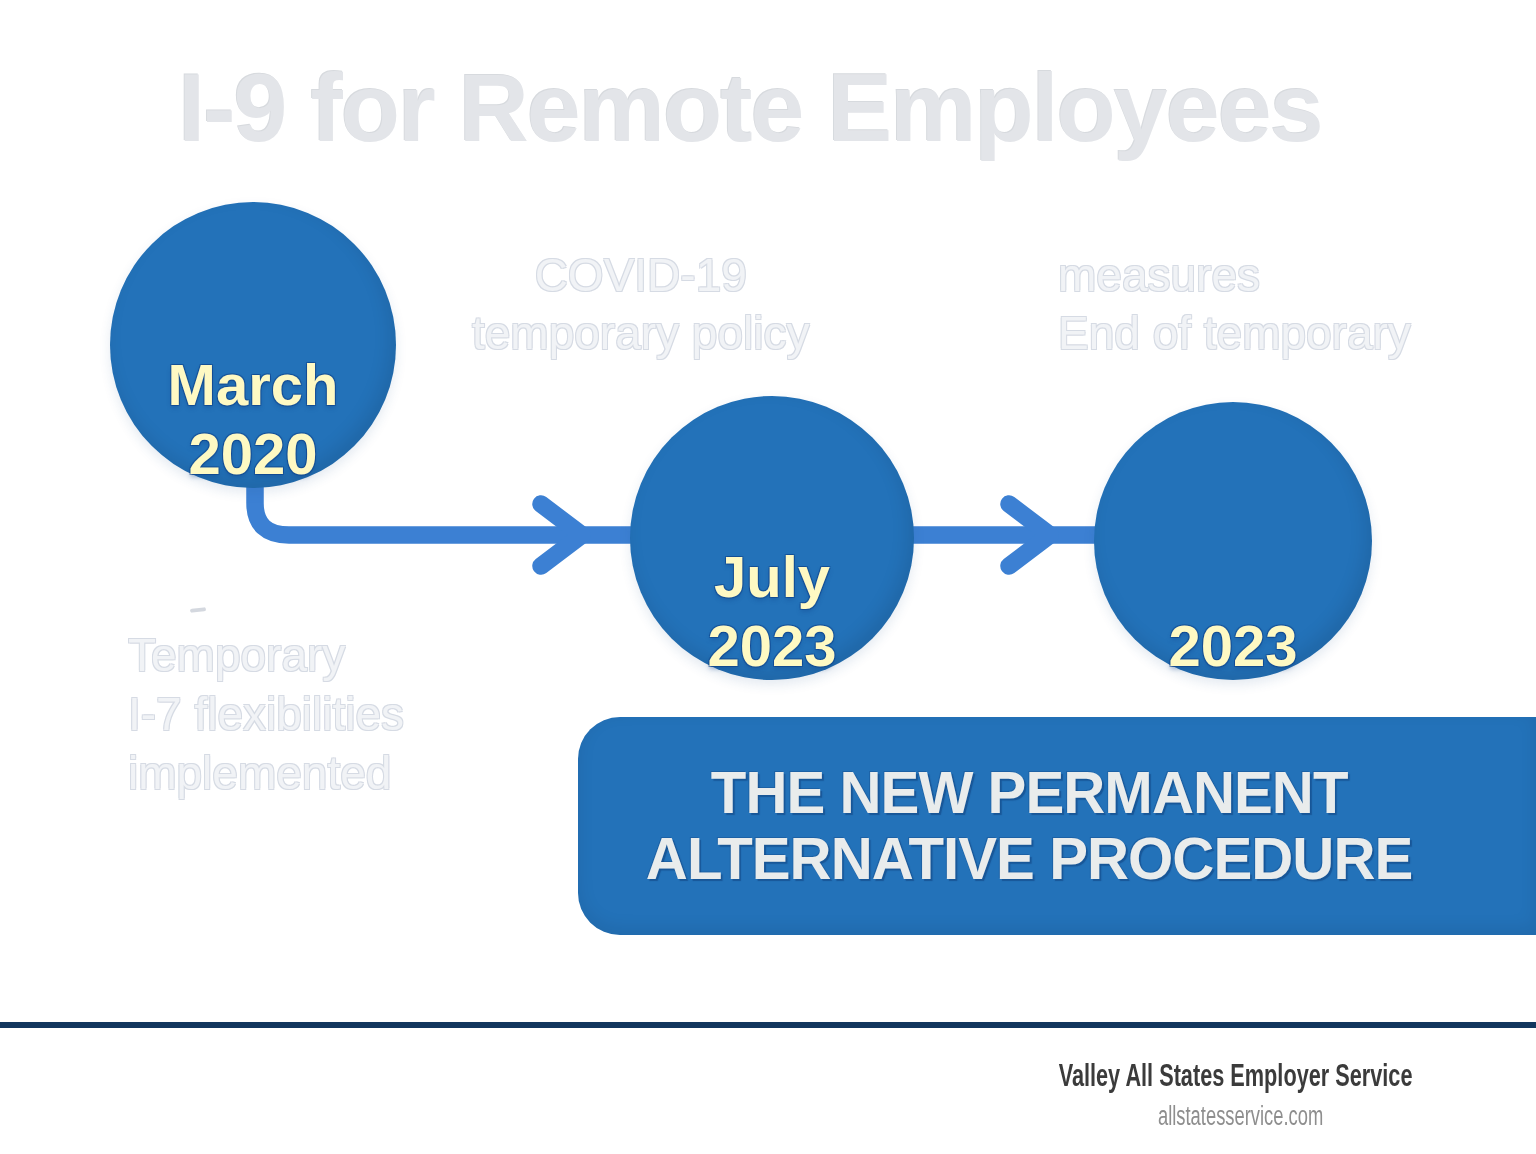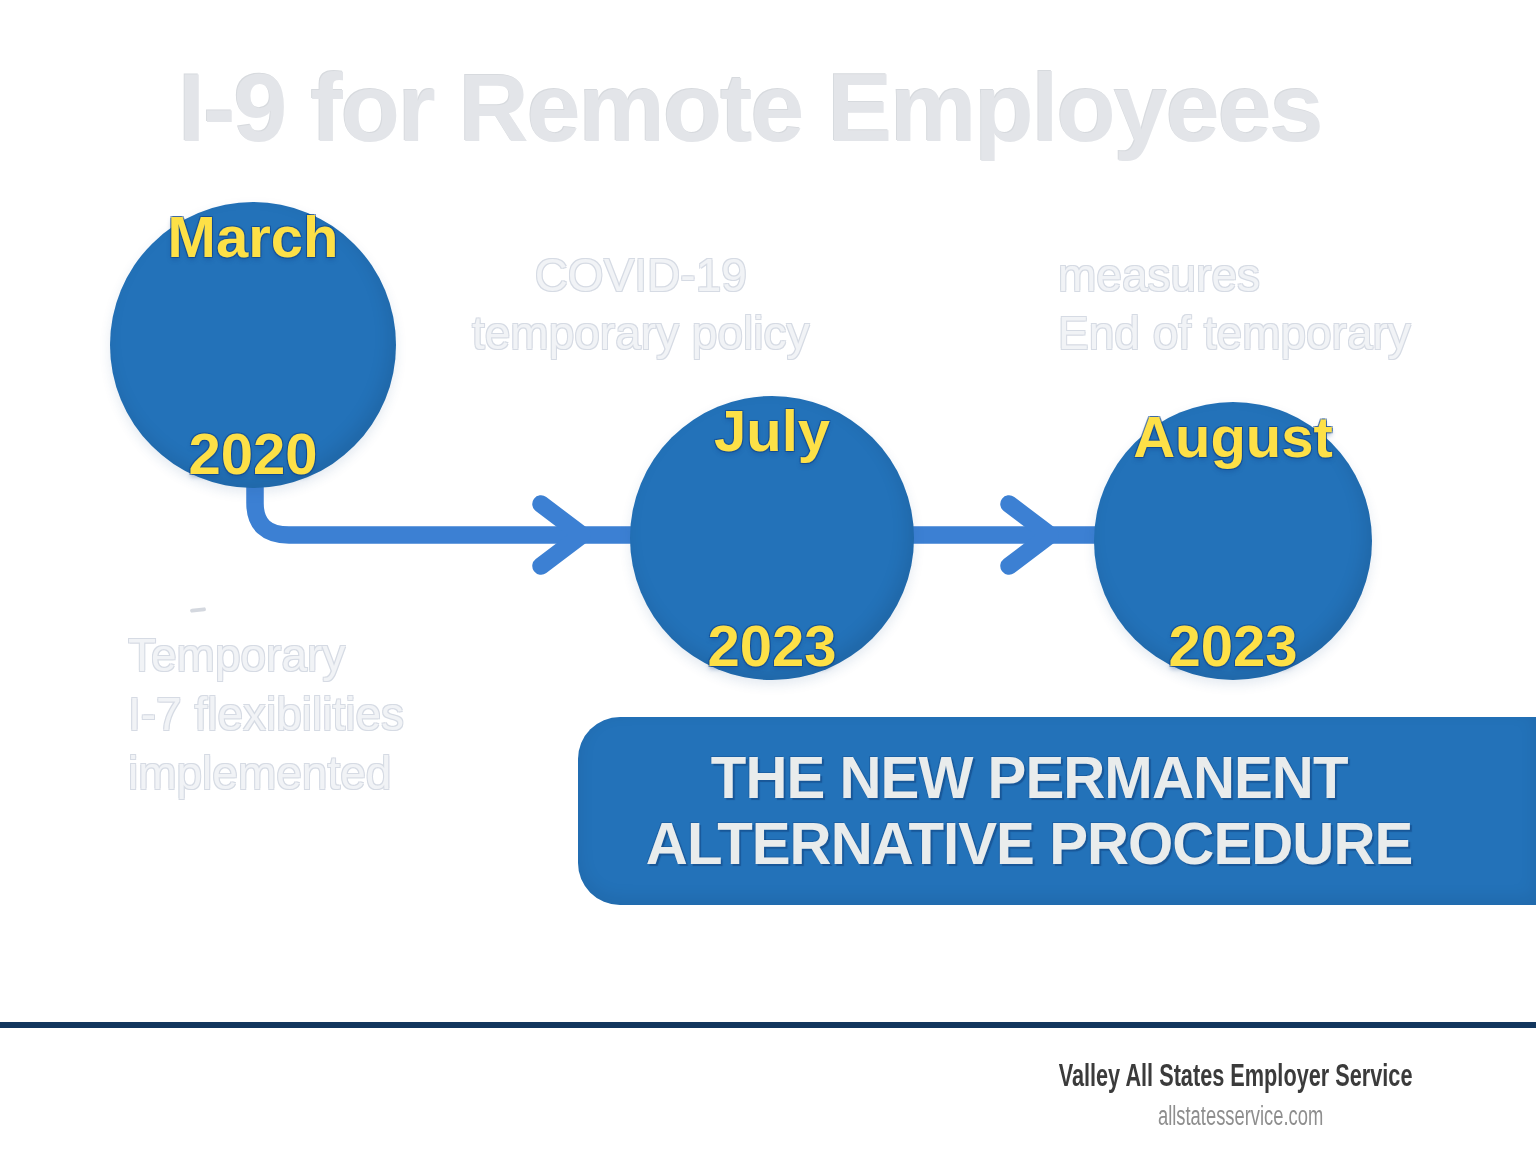--- a/index.html
+++ b/index.html
@@ -42,23 +42,23 @@
     stroke-linecap:round;
     stroke-linejoin:round;
   }
 
   
   .node-circle{
     position:absolute;z-index:2;
     border-radius:50%;
     background:var(--primary-blue);
     box-shadow:inset -5px -8px 18px rgba(0,0,0,0.10), 0 5px 12px rgba(30,80,140,0.12);
-    display:flex;flex-direction:column;align-items:center;justify-content:space-between;
+    display:flex;flex-direction:column;align-items:center;justify-content:flex-end;
     text-align:center;
-    color:#fde047;
+    color:#fef9c3;
     font-weight:700;font-size:58px;line-height:69px;
     text-shadow:-1px -1px 0 rgba(16,70,140,0.55), 1px -1px 0 rgba(16,70,140,0.55),
                 -1px  1px 0 rgba(16,70,140,0.55), 1px  1px 0 rgba(16,70,140,0.55),
                  0 3px 4px rgba(16,70,140,0.35);
   }
   .node-march {left:110px;top:202px;width:286px;height:286px;}
   .node-july  {left:630px;top:396px;width:284px;height:284px;}
   .node-august{left:1094px;top:402px;width:278px;height:278px;}
 
   
@@ -76,21 +76,21 @@
   .tiny-dash{
     position:absolute;left:190px;top:608px;z-index:0;
     width:16px;height:4px;border-radius:2px;
     background:#ccd1d9;opacity:.85;
     transform:rotate(-6deg);
   }
 
   
   .callout-box{
     position:absolute;z-index:1;
-    left:578px;top:717px;width:958px;height:188px;
+    left:578px;top:717px;width:958px;height:218px;
     background:var(--primary-blue);
     border-radius:42px 0 0 42px;
     box-shadow:inset 0 -6px 18px rgba(0,0,0,0.08);
     display:flex;flex-direction:column;align-items:center;justify-content:center;
     padding-right:56px;box-sizing:border-box;
   }
   .callout-line{
     color:#e9ecec;
     font-size:60px;font-weight:700;line-height:66px;letter-spacing:-1px;
     transform:scaleX(0.97);transform-origin:center;
@@ -138,21 +138,20 @@
     <span>March</span>
     <span>2020</span>
   </div>
 
   <div class="node-circle node-july">
     <span>July</span>
     <span>2023</span>
   </div>
 
   <div class="node-circle node-august">
-    <span>August</span>
     <span>2023</span>
   </div>
 
   <div class="ghost-label ghost-covid">
     <div>COVID-19</div>
     <div>temporary policy</div>
   </div>
 
   <div class="ghost-label ghost-end">
     <div>measures</div>

